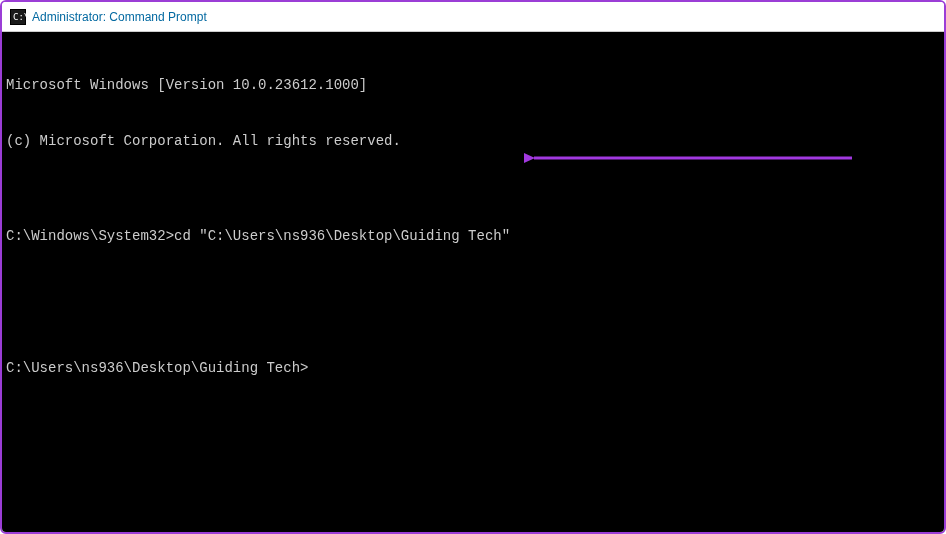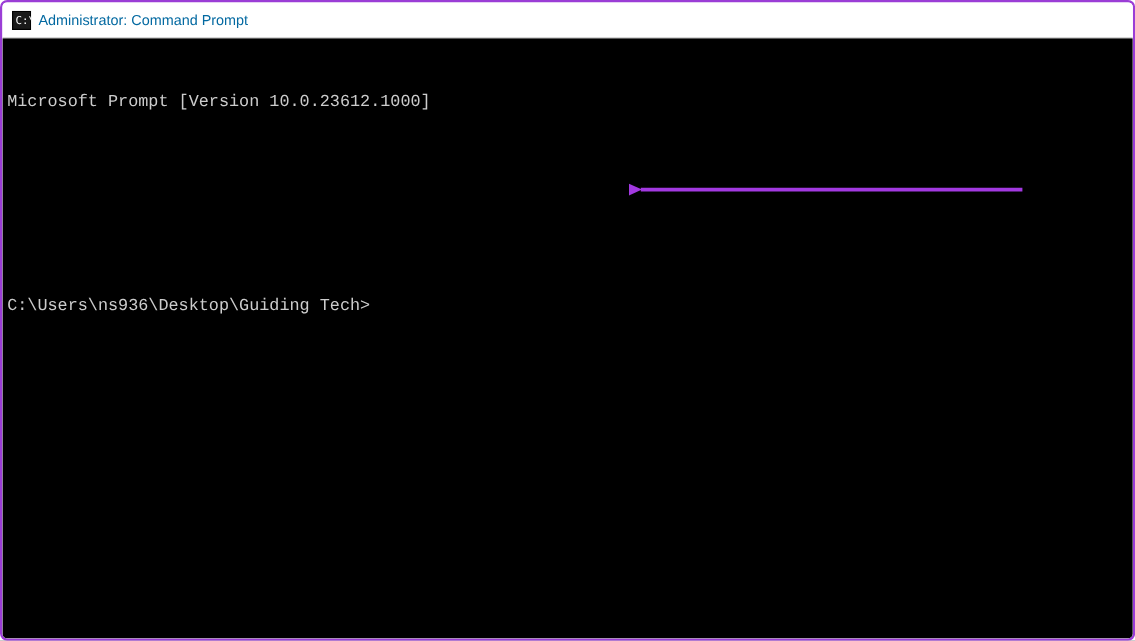--- a/index.html
+++ b/index.html
@@ -87,22 +87,24 @@
       <span class="titlebar-icon">
         <svg viewBox="0 0 16 16">
           <rect x="0" y="0" width="16" height="16" fill="#000"></rect>
           <rect x="1" y="1" width="14" height="14" fill="#1a1a1a"></rect>
           <text x="3" y="11" font-size="9" fill="#fff" font-family="monospace">C:\</text>
         </svg>
       </span>
       <span class="titlebar-text">Administrator: Command Prompt</span>
     </div>
     <div class="terminal">
-      <div class="terminal-line">Microsoft Prompt [Version 10.0.23612.1000]</div>
+      <div class="terminal-line">Microsoft Windows [Version 10.0.23612.1000]</div>
+      <div class="terminal-line">(c) Microsoft Corporation. All rights reserved.</div>
       <div class="terminal-line"></div>
+      <div class="terminal-line">C:\Windows\System32&gt;cd "C:\Users\ns936\Desktop\Guiding Tech"</div>
       <div class="terminal-line"></div>
       <div class="terminal-line"></div>
       <div class="terminal-line">C:\Users\ns936\Desktop\Guiding Tech&gt;</div>
     </div>
   </div>
   <div class="arrow-annotation">
     <svg width="340" height="18" viewBox="0 0 340 18">
       <defs>
         <marker id="arrowhead" markerWidth="12" markerHeight="12" refX="2" refY="6" orient="auto" markerUnits="userSpaceOnUse">
           <path d="M12,1 L1,6 L12,11 Z" fill="#a239e0"></path>

